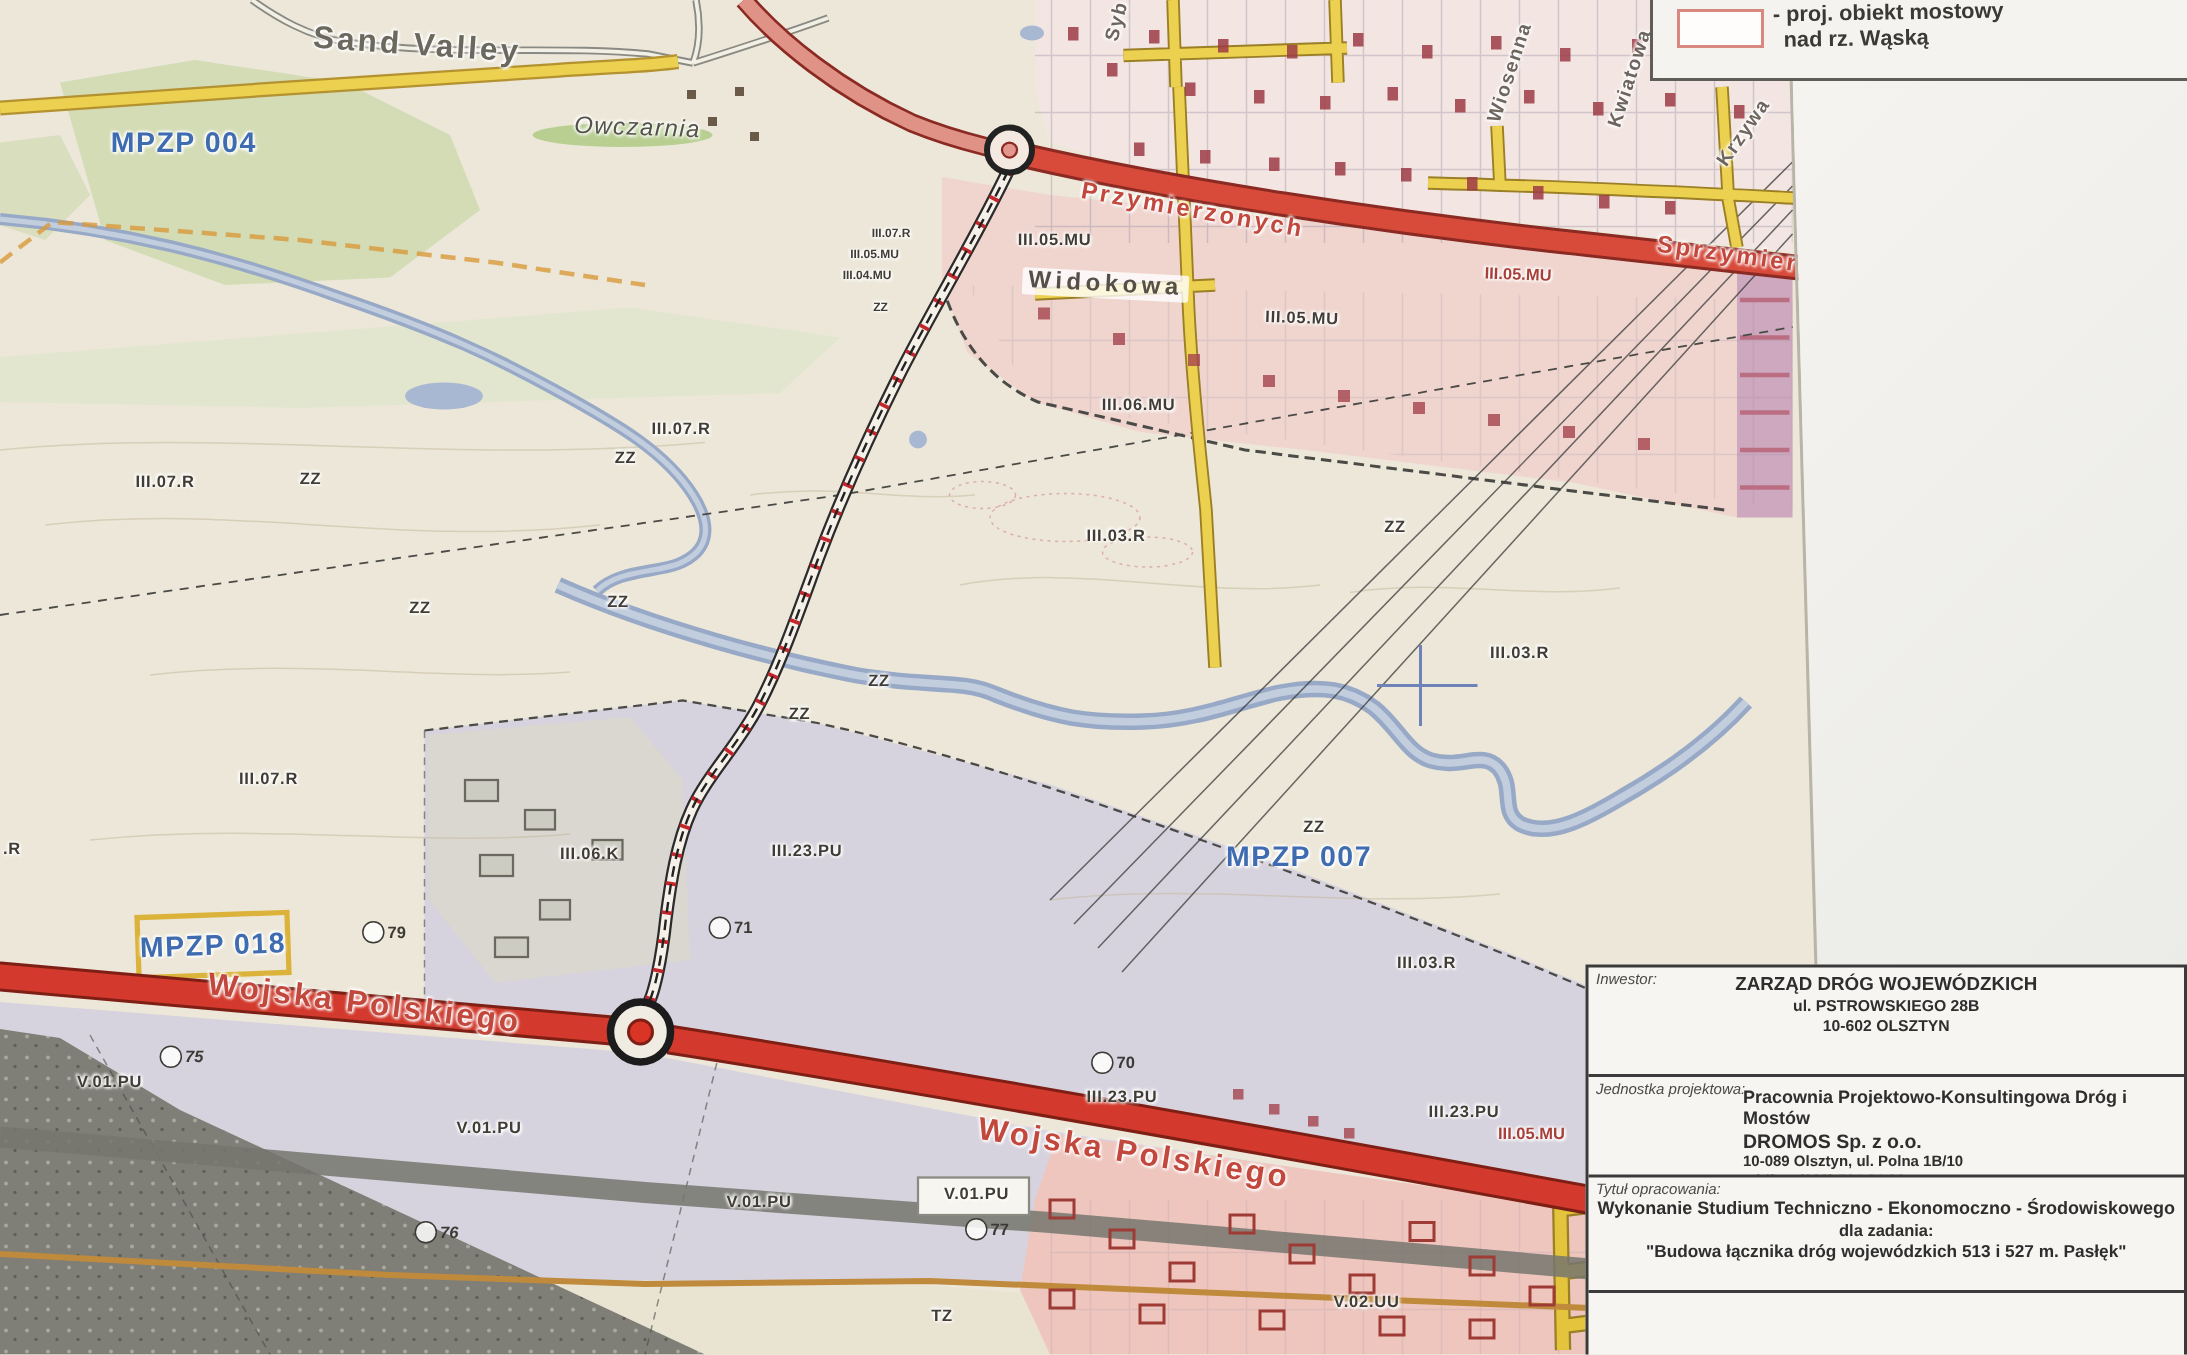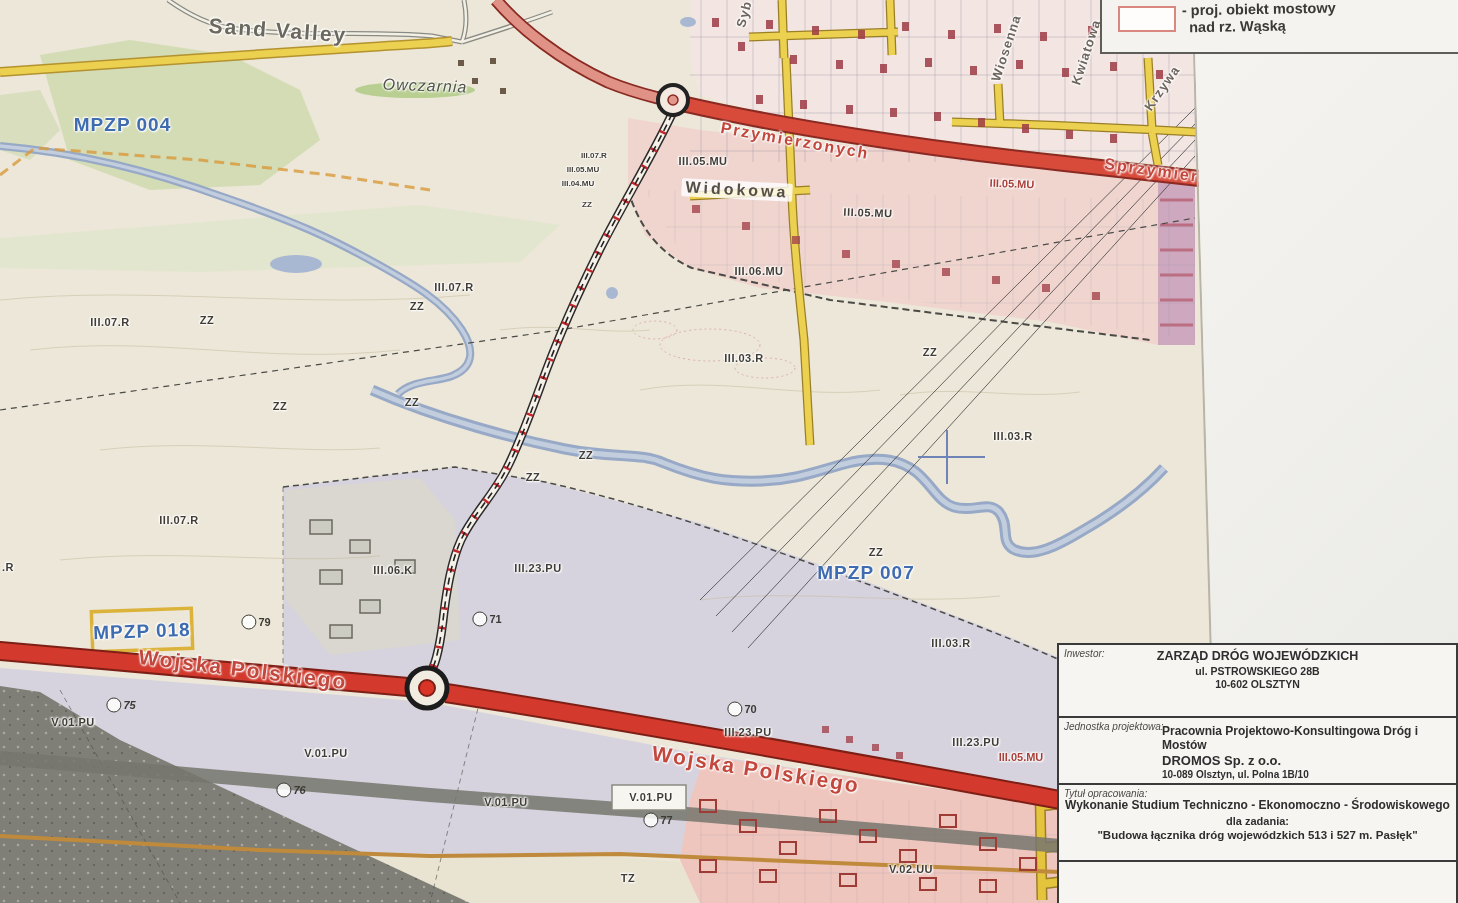--- a/index.html
+++ b/index.html
@@ -272,21 +272,21 @@
     <rect x="700" y="860" width="16" height="12"></rect>
       <rect x="980" y="880" width="16" height="12"></rect>
   </g>
 
   <rect x="612" y="785" width="74" height="25" fill="#f7f5ef" stroke="#8a8a80" stroke-width="1.5"></rect>
 </svg>
 
 <div id="map-labels">
     <span class="ml place" style="left: 278px; top: 30px; transform: translate(-50%, -50%) rotate(4deg);">Sand Valley</span>
     <span class="ml owczarnia" style="left: 425px; top: 86px; transform: translate(-50%, -50%) rotate(2deg);">Owczarnia</span>
-    <span class="ml mpzp" style="left: 101px; top: 124px; transform: translate(-50%, -50%) rotate(0deg); padding-left: 43px;">MPZP 004</span>
+    <span class="ml mpzp" style="left: 101px; top: 96px; transform: translate(-50%, -50%) rotate(0deg); padding-left: 43px;">MPZP 004</span>
     <span class="ml mpzp" style="left: 866px; top: 572px; transform: translate(-50%, -50%) rotate(0deg);">MPZP 007</span>
     <span class="ml mpzp" style="left: 142px; top: 631px; transform: translate(-50%, -50%) rotate(-2deg);">MPZP 018</span>
     <span class="ml street" style="left: 795px; top: 141px; transform: translate(-50%, -50%) rotate(10deg);">Przymierzonych</span>
     <span class="ml street" style="left: 1185px; top: 175px; transform: translate(-50%, -50%) rotate(8deg);">Sprzymierzonych</span>
     <span class="ml street-dark" style="left: 737px; top: 190px; transform: translate(-50%, -50%) rotate(3deg);">Widokowa</span>
     <span class="ml street-lg" style="left: 243px; top: 669px; transform: translate(-50%, -50%) rotate(7deg);">Wojska Polskiego</span>
     <span class="ml street-lg" style="left: 756px; top: 769px; transform: translate(-50%, -50%) rotate(9deg);">Wojska Polskiego</span>
     <span class="ml street-v" style="left: 1006px; top: 48px; transform: translate(-50%, -50%) rotate(-72deg);">Wiosenna</span>
     <span class="ml street-v" style="left: 1086px; top: 52px; transform: translate(-50%, -50%) rotate(-72deg);">Kwiatowa</span>
     <span class="ml street-v" style="left: 1162px; top: 88px; transform: translate(-50%, -50%) rotate(-55deg);">Krzywa</span>
@@ -320,21 +320,21 @@
     <span class="ml zone" style="left: 417px; top: 306px; transform: translate(-50%, -50%) rotate(0deg);">ZZ</span>
     <span class="ml zone" style="left: 280px; top: 406px; transform: translate(-50%, -50%) rotate(0deg);">ZZ</span>
     <span class="ml zone" style="left: 412px; top: 402px; transform: translate(-50%, -50%) rotate(0deg);">ZZ</span>
     <span class="ml zone" style="left: 533px; top: 477px; transform: translate(-50%, -50%) rotate(0deg);">ZZ</span>
     <span class="ml zone" style="left: 586px; top: 455px; transform: translate(-50%, -50%) rotate(0deg);">ZZ</span>
     <span class="ml zone" style="left: 930px; top: 352px; transform: translate(-50%, -50%) rotate(0deg);">ZZ</span>
     <span class="ml zone" style="left: 876px; top: 552px; transform: translate(-50%, -50%) rotate(0deg);">ZZ</span>
     <span class="ml zone" style="left: 8px; top: 567px; transform: translate(-50%, -50%) rotate(0deg);">.R</span>
     <span class="marker" style="left: 255px; top: 624px; font-weight: bold;"><i></i><b>79</b></span>
     <span class="marker" style="left: 120px; top: 707px; font-style: italic;"><i></i><b>75</b></span>
-    <span class="marker" style="left: 290px; top: 792px; font-style: italic;"><i></i><b>76</b></span>
+    <span class="marker" style="left: 290px; top: 824px; font-style: italic;"><i></i><b>76</b></span>
     <span class="marker" style="left: 486px; top: 621px;"><i></i><b>71</b></span>
     <span class="marker" style="left: 657px; top: 822px;"><i></i><b>77</b></span>
     <span class="marker" style="left: 741px; top: 711px;"><i></i><b>70</b></span>
   </div>
 
 <div class="paper-edge"></div>
 <div class="paper-band"></div>
 
 <div id="legend">
   <div class="swatch"></div>

